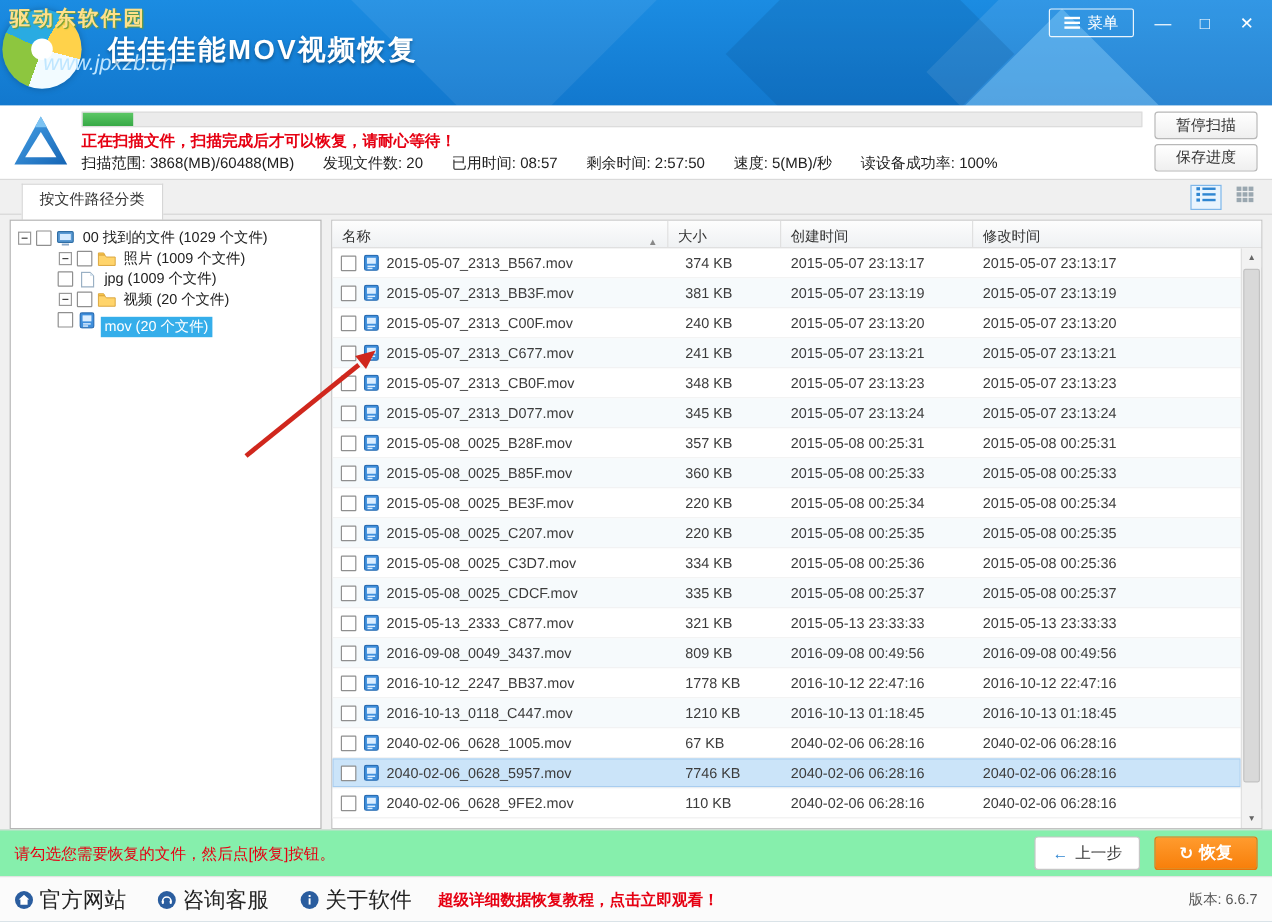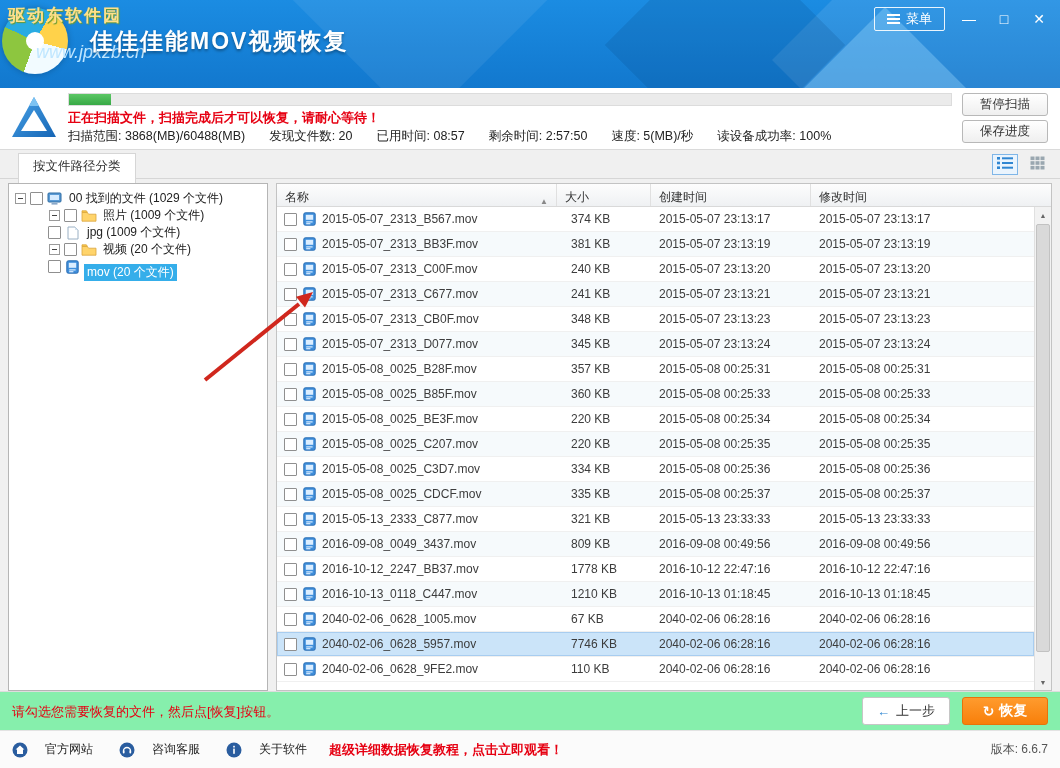--- a/index.html
+++ b/index.html
@@ -112,21 +112,21 @@
   .btn-back .arrow { color:#2f86d2; font-weight:bold; }
   .btn-recover { position:absolute; right:12px; top:5px; width:86px; height:28px;
     background:linear-gradient(180deg,#ff9b2e,#f87f0a); border:1px solid #e8730a; border-radius:3px;
     color:#fff; font-size:14px; font-weight:bold; cursor:pointer; display:flex; align-items:center;
     justify-content:center; gap:5px; font-family:inherit; }
 
   
   .statusbar { position:absolute; left:0; top:730px; width:1060px; height:38px; background:#fbfbfb;
     border-top:1px solid #e3e3e3; display:flex; align-items:center; padding:0 12px; }
   .footer-links { display:flex; gap:26px; align-items:center; }
-  .flink { display:flex; gap:17px; align-items:center; font-size:12px; color:#222; cursor:pointer; }
+  .flink { display:flex; gap:5px; align-items:center; font-size:18px; color:#222; cursor:pointer; }
   .fl-ic { display:flex; align-items:center; }
   .promo { color:#e60012; font-weight:bold; font-size:13px; margin-left:22px; cursor:pointer; }
   .version { margin-left:auto; font-size:12px; color:#555; }
 
   
   .arrow-note { position:absolute; left:195px; top:282px; pointer-events:none; }
 </style>
 </head>
 <body>
 

